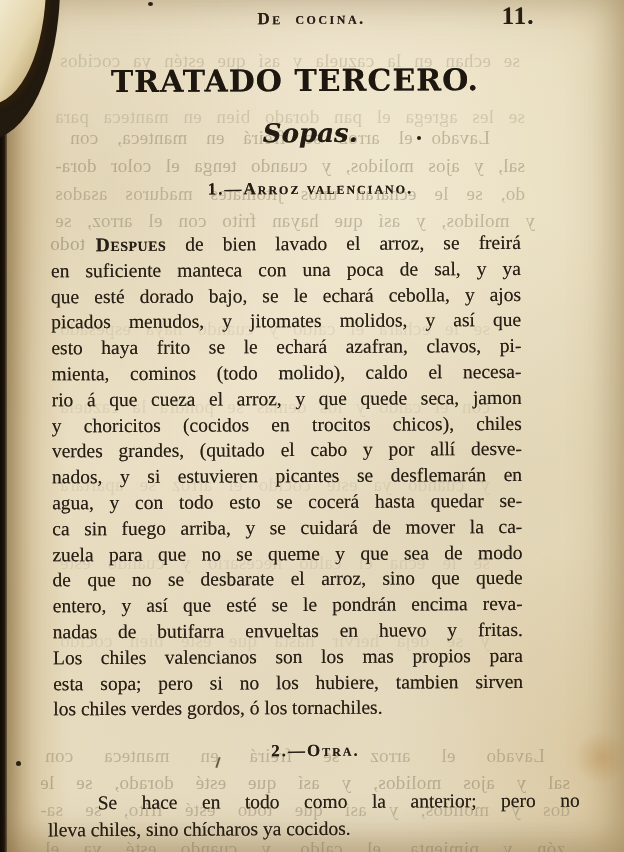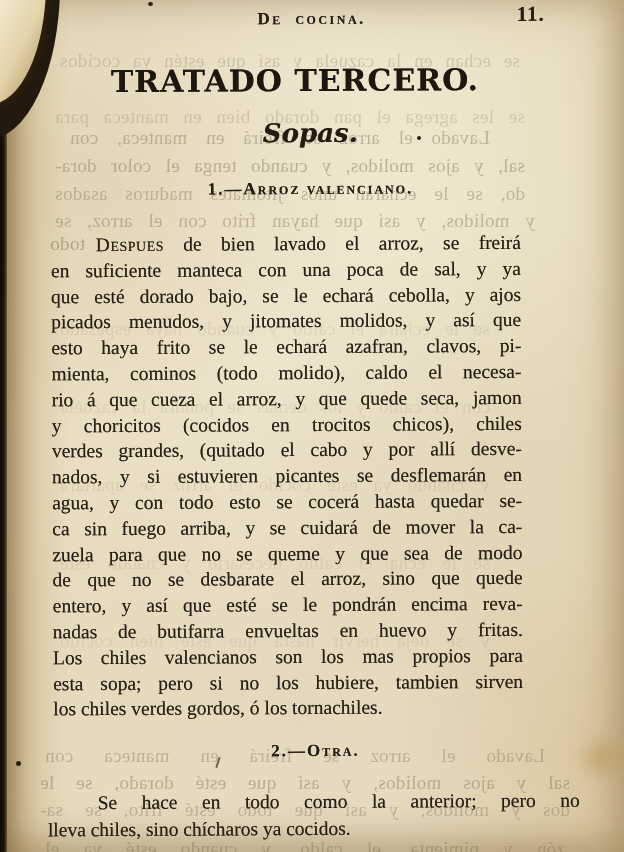--- a/index.html
+++ b/index.html
@@ -32,37 +32,37 @@
   #bleed-layer{position:absolute;inset:0;}
   .bleed-line{position:absolute;transform:scaleX(-1);color:#80755a;
     font-size:19px;letter-spacing:.3px;filter:blur(.55px);
     text-align:justify;text-align-last:justify;overflow:hidden;height:24px;}
 
   
   .content{position:absolute;inset:0;transform:rotate(-0.3deg);transform-origin:120px 90px;
     text-shadow:0 0 .5px rgba(35,25,12,.65);}
   .running-title{position:absolute;left:150px;top:10px;width:324px;text-align:center;
     font-size:17px;font-weight:bold;font-variant:small-caps;letter-spacing:2.5px;word-spacing:6px;}
-  .page-number{position:absolute;left:517px;top:4px;font-size:21px;font-weight:bold;letter-spacing:1px;}
+  .page-number{position:absolute;left:502px;top:4px;font-size:25px;font-weight:bold;letter-spacing:1px;}
   .chapter-title{position:absolute;left:65px;top:64px;width:460px;margin:0;text-align:center;
     font-family:"DejaVu Serif",serif;font-size:30px;font-weight:bold;letter-spacing:1px;color:#1e1710;}
   .chapter-subtitle{position:absolute;left:80px;top:119px;width:460px;margin:0;text-align:center;
     font-family:"DejaVu Serif",serif;font-size:26px;font-weight:bold;font-style:italic;color:#241c12;}
   .recipe-heading{position:absolute;margin:0;text-align:center;font-weight:bold;
     font-variant:small-caps;font-size:17px;letter-spacing:2px;color:#241c12;}
   #heading-1{left:80px;top:180px;width:460px;}
   #heading-2{left:82px;top:742px;width:460px;}
   .body-text{position:absolute;font-size:19.5px;line-height:25.8px;}
   #para-1{left:50px;top:232px;width:470px;}
   #para-2{left:44px;top:789px;width:532px;line-height:27px;}
   .line{text-align:justify;text-align-last:justify;overflow:hidden;white-space:normal;}
   .line.last{text-align-last:left;}
   .line.first{text-indent:45px;}
   #para-2 .line.first{text-indent:50px;}
-  .lead{font-variant:small-caps;font-weight:normal;letter-spacing:.5px;}
+  .lead{font-variant:small-caps;font-weight:bold;letter-spacing:.5px;}
   .speck{position:absolute;border-radius:50%;background:#2a2014;}
   .slashmark{position:absolute;width:2px;height:11px;background:#4a3d28;transform:rotate(18deg);opacity:.8;}
 </style>
 </head>
 <body>
 
 <div class="page">
 
   <div id="bleed-layer">
       <div class="bleed-line" style="top: 50px; left: 60px; width: 460px; opacity: 0.27;">se echan en la cazuela y así que estén ya cocidos</div>

